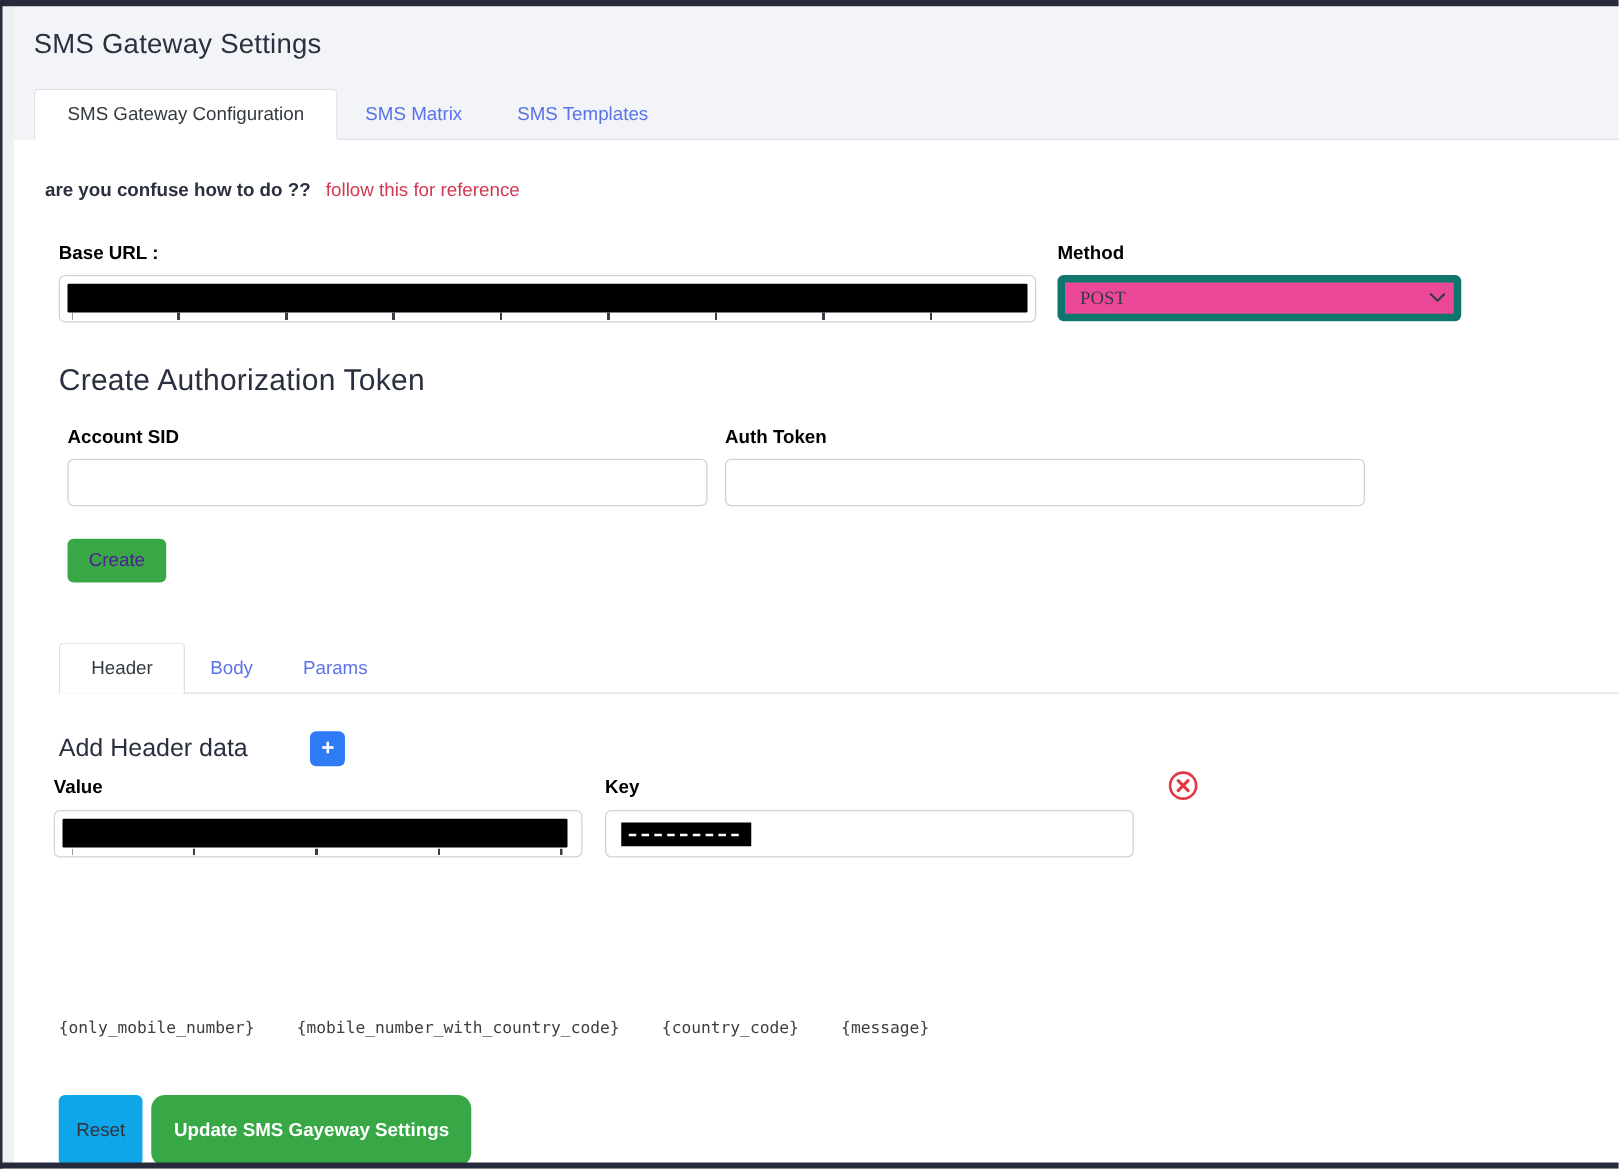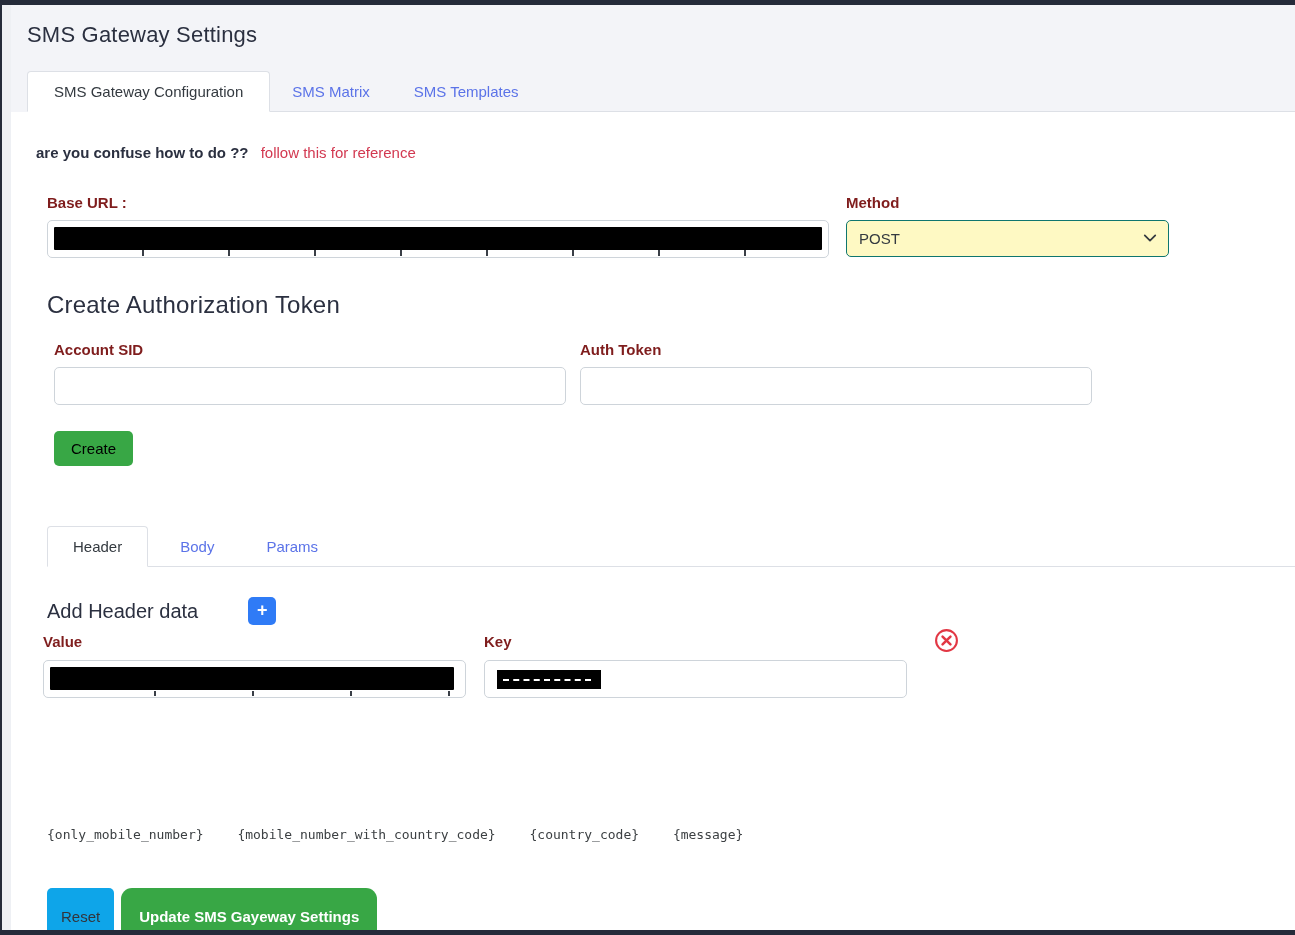--- a/index.html
+++ b/index.html
@@ -30,55 +30,55 @@
   }
 
   
   .content { position:absolute; top:116px; left:11px; width:1284px; padding:28px 0 0 25px; background:#fff; }
 
   .hint-row { font-size:15px; margin-bottom:33px; }
   .hint-text { font-weight:700; color:#2b3040; }
   .hint-link { color:#d23850; margin-left:8px; text-decoration:none; cursor:pointer; }
 
   .form-block { padding-left:11px; }
-  .field-label { display:block; font-size:15px; font-weight:700; color:#7f1d1d; margin-bottom:9px; }
+  .field-label { display:block; font-size:15px; font-weight:700; color:#000000; margin-bottom:9px; }
 
   .row-url { display:flex; gap:17px; }
   .col-url { width:782px; }
   .col-method { width:323px; margin-left:0; }
 
   .input-like, input.text-input {
     width:100%; height:38px; border:1px solid #ced4da; border-radius:5px;
     background:#fff; font-size:14px; padding:0 12px; position:relative;
   }
   .input-like { overflow:hidden; }
 
   .redact-wide { position:absolute; left:6px; top:6px; height:23px; background:#000; border-radius:1px; }
   .redact-url { width:768px; }
   .redact-ticks { position:absolute; left:10px; top:29px; height:6px; width:760px;
     background:repeating-linear-gradient(90deg, transparent 0 84px, #3a3f47 84px 86px); }
 
   .select-wrap { position:relative; width:100%; }
   select.method-select {
-    width:100%; height:37px; border:1px solid #0f766e; border-radius:5px; background:#fef9c3;
+    width:100%; height:37px; border:6px solid #0f766e; border-radius:5px; background:#ec4899;
     font-size:15px; color:#343a40; padding:0 12px; appearance:none; -webkit-appearance:none;
-    font-family:Liberation Sans, sans-serif;
+    font-family:Liberation Serif, serif;
   }
   .select-chevron { position:absolute; right:12px; top:11px; pointer-events:none; }
 
   .auth-heading { font-size:24px; font-weight:400; color:#2b3040; margin:33px 0 22px 0; letter-spacing:.2px; }
 
   .row-auth { display:flex; gap:14px; padding-left:7px; }
   .col-auth { width:512px; }
 
   .btn { display:inline-block; border:none; border-radius:5px; cursor:pointer; font-family:"Liberation Sans", sans-serif; }
-  .btn-create { background:#38a745; color:#000000; font-size:15px; padding:9px 17px; margin:26px 0 16px 7px; }
+  .btn-create { background:#38a745; color:#4c1d95; font-size:15px; padding:9px 17px; margin:26px 0 4px 7px; }
 
   .tabbar2 { margin-top:44px; margin-left:11px; }
-  .tabbar2 .nav-tabs { margin-top:0;gap:12px; }
+  .tabbar2 .nav-tabs { margin-top:0; }
   .tabbar2 .nav-tab { padding:11px 20px; }
   .tabbar2 .nav-tab.active { padding:11px 25px; }
 
   .add-header-row { display:flex; align-items:center; gap:50px; margin:30px 0 8px 11px; }
   .add-header-title { font-size:20px; color:#2b3040; font-weight:400; }
   .btn-plus { width:28px; height:28px; background:#2f7bf6; color:#fff; border-radius:5px;
     font-size:18px; font-weight:700; line-height:26px; text-align:center; }
 
   .row-kv { display:flex; align-items:flex-start; margin-left:7px; }
   .col-kv { width:423px; }

